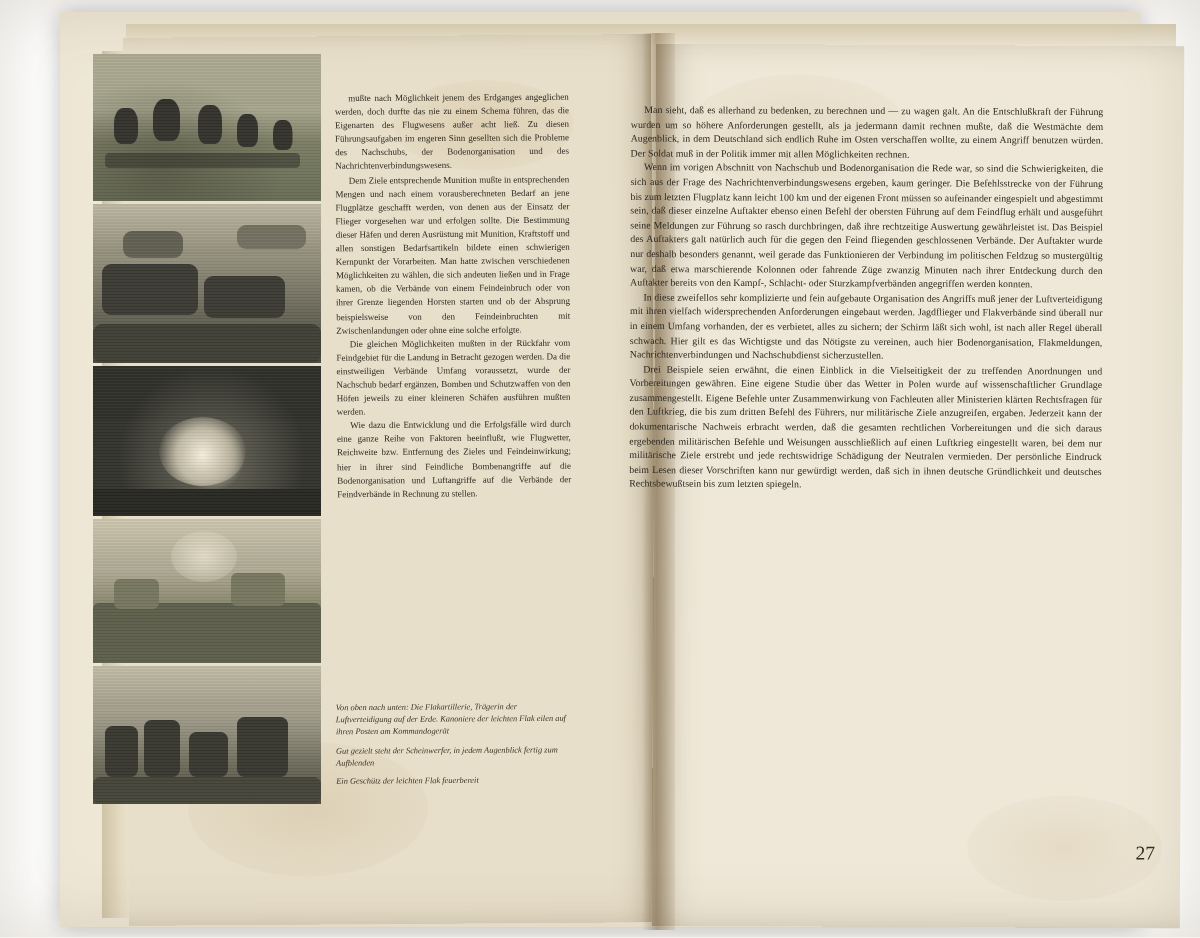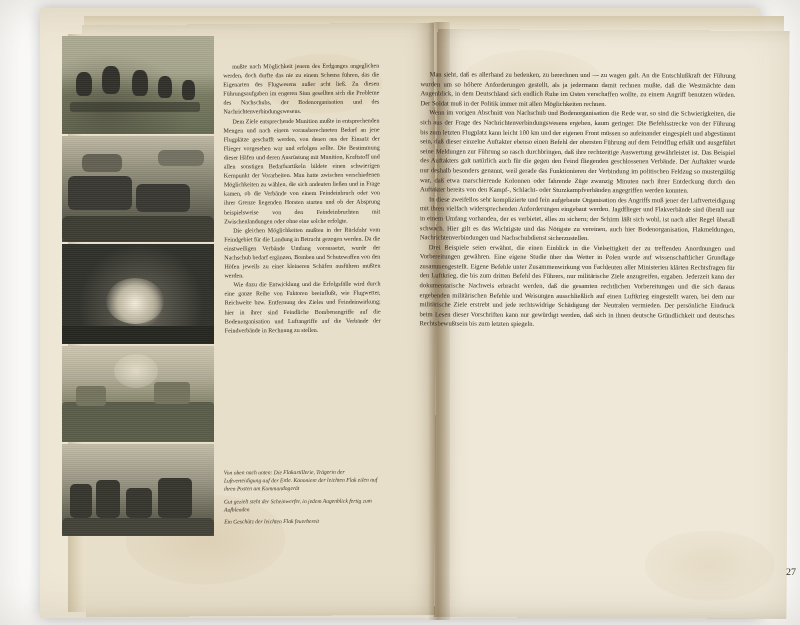--- a/index.html
+++ b/index.html
@@ -191,23 +191,23 @@
     line-height: 8.2px;
     font-style: italic;
     color: #3a3427;
     transform: rotate(-0.35deg);
     text-align: left;
   }
   .caption p { margin: 0 0 4px 0; }
 
   .folio {
     position: absolute;
-    right: 4px;
+    right: 30px;
     bottom: 48px;
-    font-size: 10px;
+    font-size: 13px;
     color: #34301f;
     transform: rotate(0.25deg);
   }
 
   
   .vignette {
     position: absolute;
     inset: 0;
     pointer-events: none;
     box-shadow: inset 0 0 50px rgba(80,60,30,0.18);

